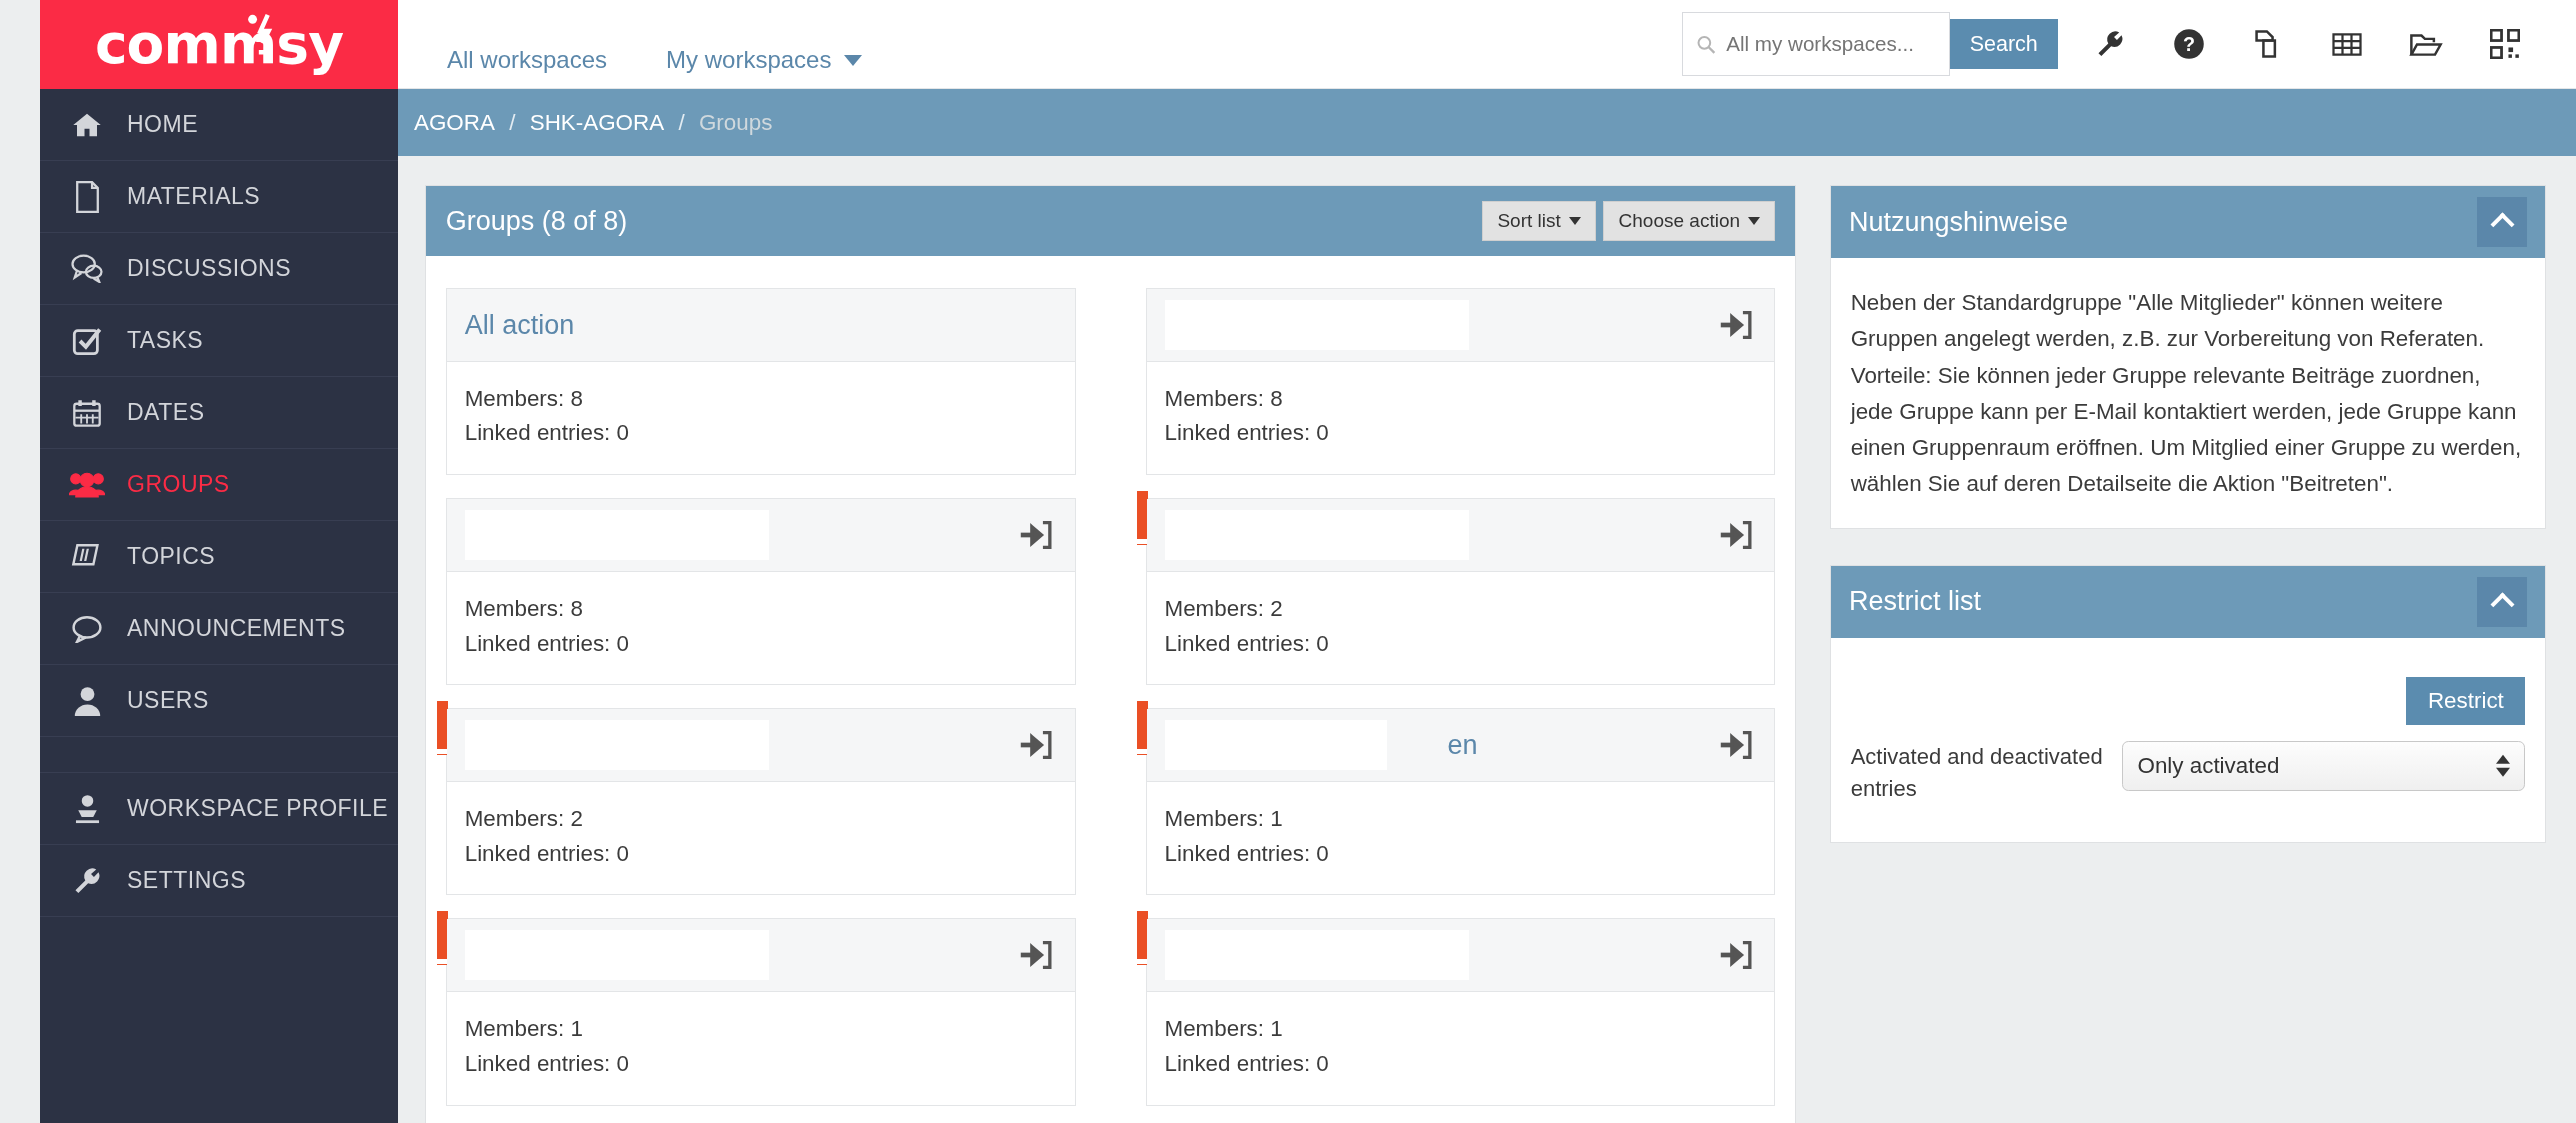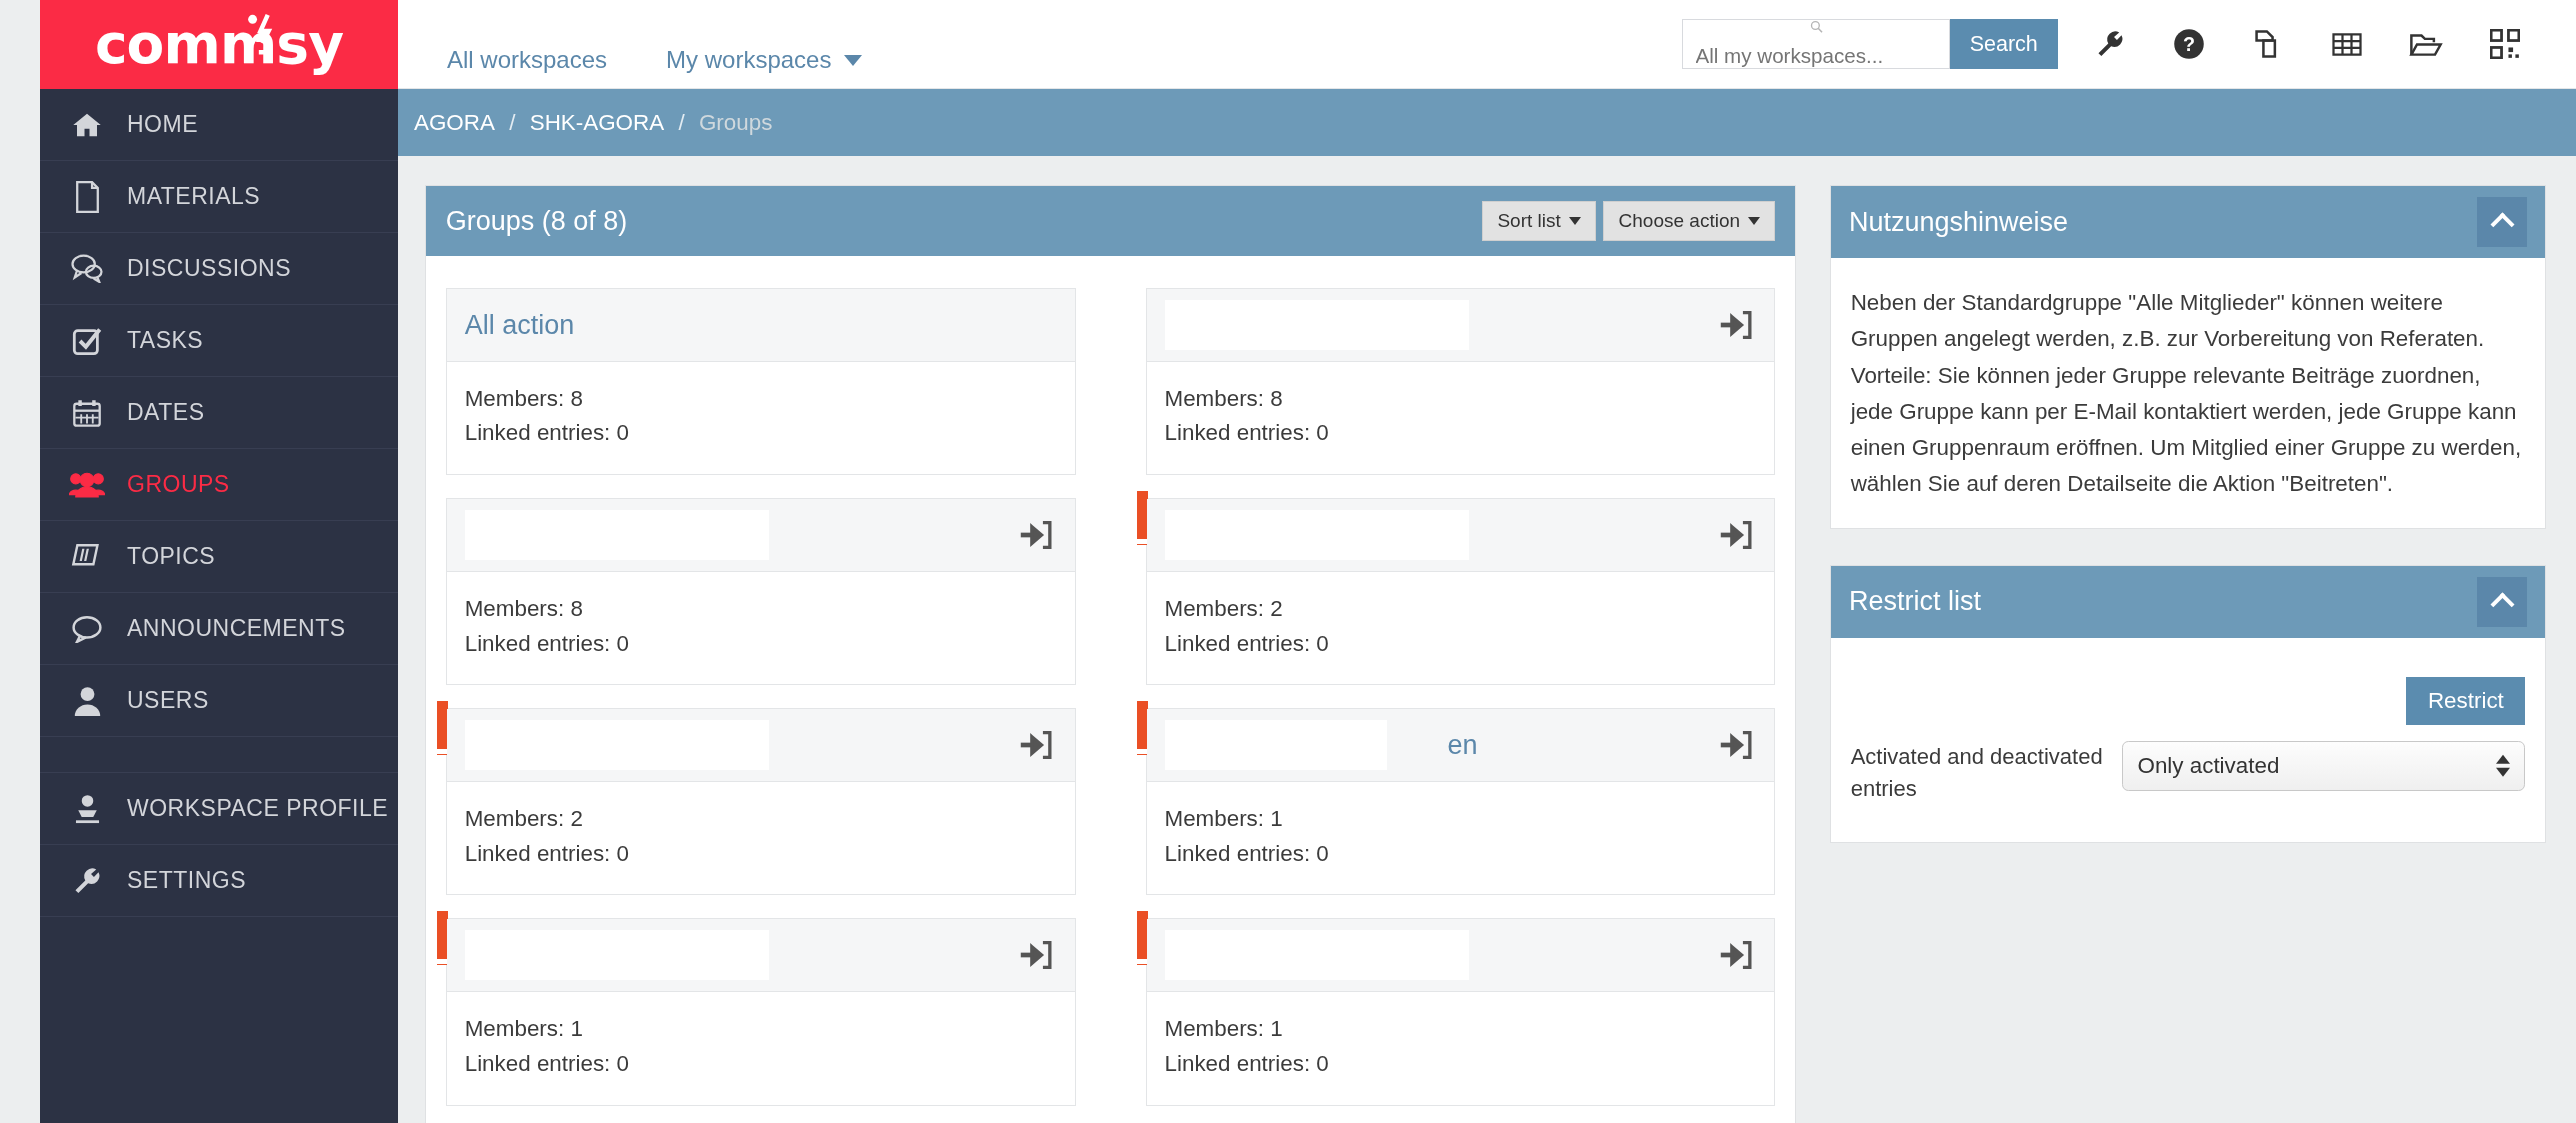--- a/index.html
+++ b/index.html
@@ -64,22 +64,22 @@
     display: flex; align-items: center; gap: 12.5px;
   }
   .caret-down {
     width: 0; height: 0;
     border-left: 9.8px solid transparent; border-right: 9.8px solid transparent;
     border-top: 11.6px solid #5b87aa;
   }
   .top-right { margin-left: auto; display: flex; align-items: center; padding-right: 32px; gap: 0; }
   .searchbox {
     display: flex; align-items: center;
-    width: 268px; height: 50px; background: #fff;
-    border: 0.9px solid #d8dade; padding: 0 12.5px; gap: 10.7px; flex-direction: column;
+    width: 268px; height: 64px; background: #fff;
+    border: 0.9px solid #d8dade; padding: 0 12.5px; gap: 10.7px;
   }
   .searchbox input {
     border: none; outline: none; font-size: 20.6px; color: #9a9a9a;
     font-family: "Liberation Sans", sans-serif; width: 100%;
     background: transparent;
   }
   .search-btn {
     height: 50px; background: #5b8caf; color: #fff;
     border: none; font-size: 21.5px; padding: 0 19.7px;
     font-family: "Liberation Sans", sans-serif; cursor: pointer;

